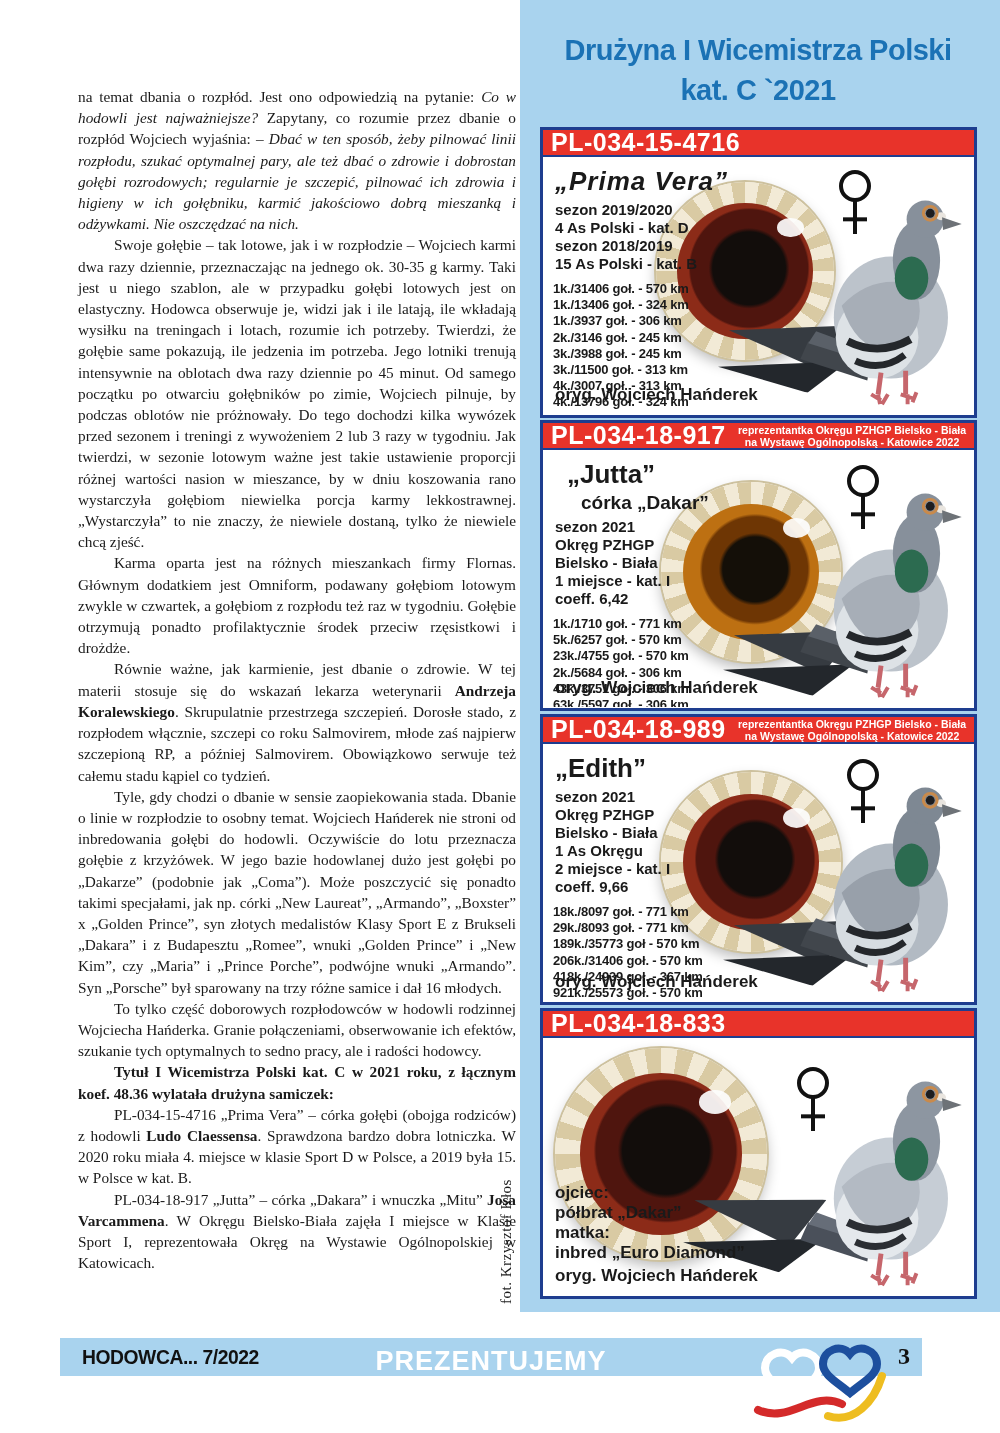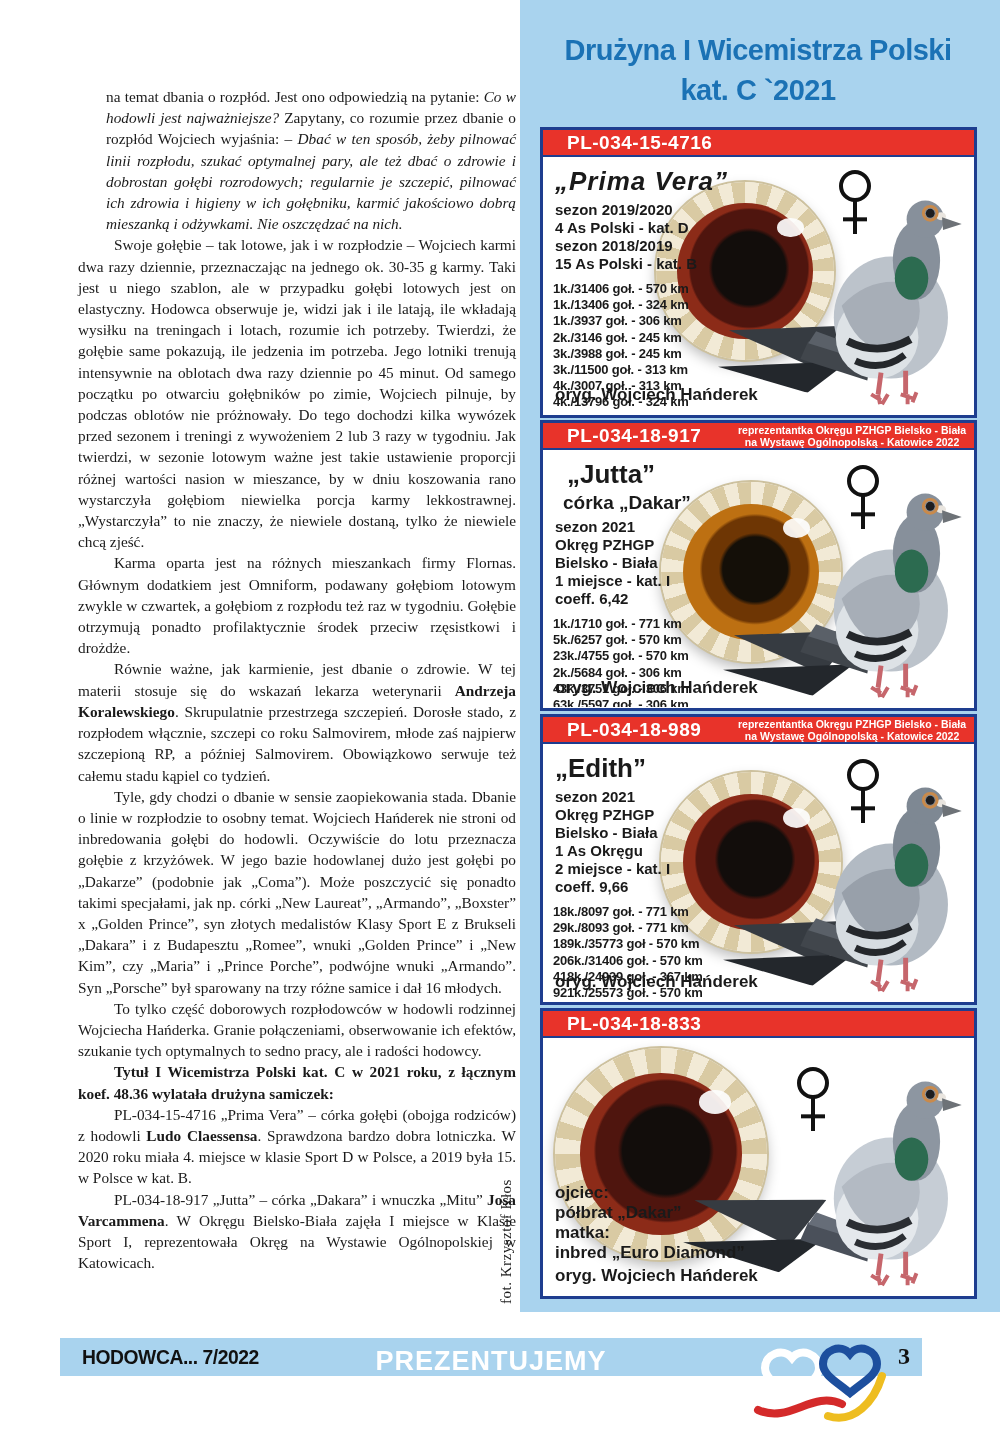--- a/index.html
+++ b/index.html
@@ -10,36 +10,36 @@
   .blue-panel{position:absolute;left:520px;top:0;width:480px;height:1312px;background:#a9d3ee;}
 
   .panel-title{position:absolute;left:538px;top:30px;width:440px;text-align:center;
     font-family:"Liberation Sans",sans-serif;font-weight:bold;color:#1b72b5;
     font-size:29px;line-height:40px;letter-spacing:-0.5px;}
 
   
   .article{position:absolute;left:78px;top:86px;width:438px;font-size:15.3px;
     line-height:21.2px;text-align:justify;}
   .article p{margin:0;text-indent:36px;}
-  .article p.noindent{text-indent:0;margin-left:28px;}
+  .article p.noindent{text-indent:0;}
   .article span.i{font-style:italic;}
   .article span.b{font-weight:bold;}
 
   
   .card{position:absolute;left:540px;width:437px;height:291px;background:#ffffff;
     border:3px solid #1e3d8f;box-sizing:border-box;font-family:"Liberation Sans",sans-serif;}
   .card-header{height:27px;background:#e8332a;color:#fff;display:flex;align-items:center;
     padding:0 8px;border-bottom:2px solid #1e3d8f;box-sizing:border-box;}
-  .ring{font-size:19px;font-weight:bold;letter-spacing:0.5px;white-space:nowrap;margin-left:16px;}
+  .ring{font-size:25px;font-weight:bold;letter-spacing:0.5px;white-space:nowrap;}
   .note{margin-left:auto;text-align:center;font-size:10.5px;font-weight:bold;line-height:12px;}
   .card-body{position:relative;height:257px;overflow:hidden;}
 
   .card-name{position:relative;z-index:4;font-size:26px;font-weight:bold;margin:9px 0 2px 12px;}
   .card-name.it{font-style:italic;letter-spacing:1px;}
-  .card-subname{position:relative;z-index:4;font-size:19px;font-weight:bold;margin-left:20px;}
+  .card-subname{position:relative;z-index:4;font-size:19px;font-weight:bold;margin-left:38px;}
   .card-details{position:relative;z-index:4;margin:4px 0 0 12px;}
   .card-details .line{font-size:15px;font-weight:bold;line-height:18px;}
   .card-results{position:relative;z-index:4;margin:8px 0 0 10px;}
   .card-results .line{font-size:13px;font-weight:bold;line-height:16.2px;letter-spacing:-0.2px;}
   .card-credit{position:absolute;z-index:4;left:12px;bottom:9px;font-size:17px;font-weight:bold;}
   .card-bottom{position:absolute;z-index:4;left:12px;bottom:32px;}
   .card-bottom .line{font-size:17px;font-weight:bold;line-height:20px;}
 
   
   .eye{position:absolute;z-index:1;border-radius:50%;

